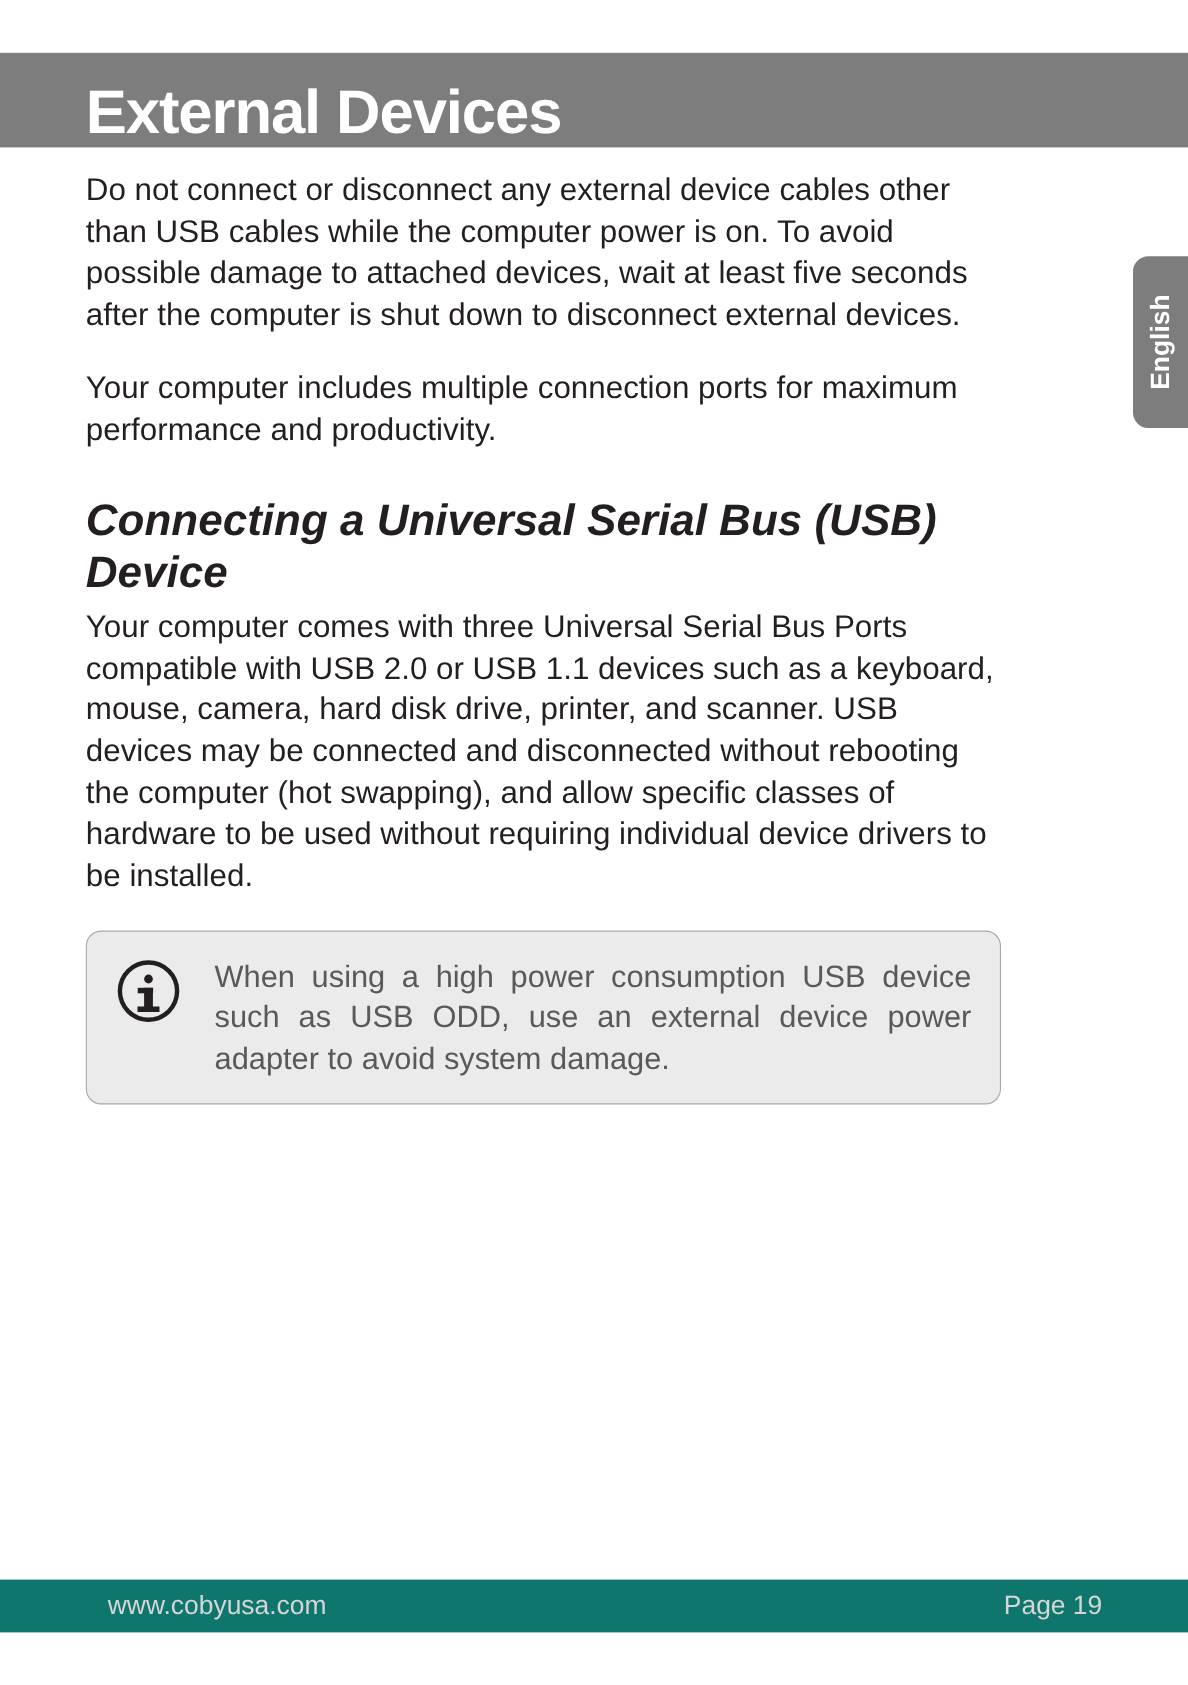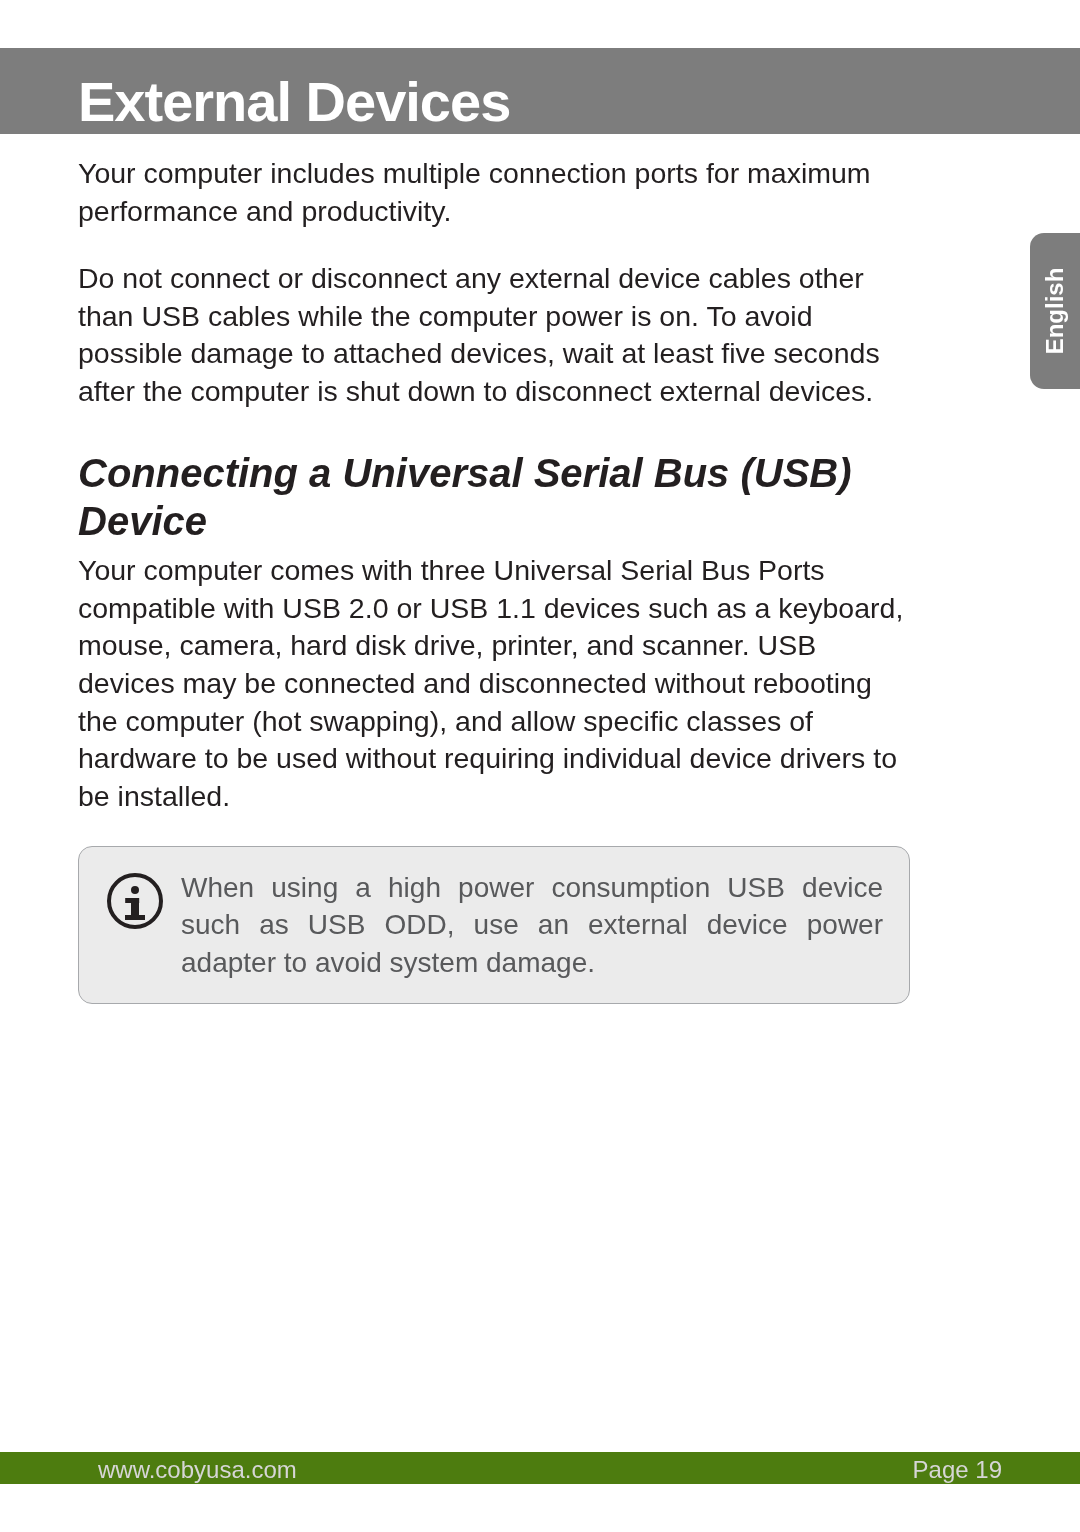--- a/index.html
+++ b/index.html
@@ -68,21 +68,21 @@
     margin-bottom: 6px;
     font-style: italic;
   }
   .info-box {
     border: 1px solid #a7a9ac;
     border-radius: 14px;
     background: #ebebeb;
     padding: 22px 26px 22px 28px;
     margin: 22px 0 34px 0;
     display: flex;
-    gap: 18px;
+    gap: 32px;
   }
   .info-icon-wrap {
     flex: 0 0 56px;
     display: flex;
     align-items: flex-start;
     padding-top: 4px;
   }
   .info-icon {
     width: 56px;
     height: 56px;
@@ -126,47 +126,47 @@
     line-height: 1.34;
     color: #58595b;
     text-align: justify;
     font-family: Arial, sans-serif;
   }
   .footer-bar {
     position: absolute;
     left: 0;
     bottom: 48px;
     width: 100%;
-    height: 32px;
-    background: #4d7c0f;
+    height: 48px;
+    background: #0f766e;
     display: flex;
-    align-items: flex-end;
+    align-items: center;
     justify-content: space-between;
     padding: 0 78px 0 98px;
     color: #d6d6d6;
     font-size: 24px;
   }
   .arrow { font-family: Arial, sans-serif; }
 </style>
 </head>
 <body>
 
 <div class="page-title-bar">
   <h1>External Devices</h1>
 </div>
 
 <div class="lang-tab">
   <span>English</span>
 </div>
 
 <div class="content">
 
+  <p class="para">Do not connect or disconnect any external device cables other than USB cables while the computer power is on. To avoid possible damage to attached devices, wait at least five seconds after the computer is shut down to disconnect external devices.</p>
+
   <p class="para">Your computer includes multiple connection ports for maximum performance and productivity.</p>
-
-  <p class="para">Do not connect or disconnect any external device cables other than USB cables while the computer power is on. To avoid possible damage to attached devices, wait at least five seconds after the computer is shut down to disconnect external devices.</p>
 
   <h2>Connecting a Universal Serial Bus (USB) Device</h2>
 
   <p class="para">Your computer comes with three Universal Serial Bus Ports compatible with USB 2.0 or USB 1.1 devices such as a keyboard, mouse, camera, hard disk drive, printer, and scanner. USB devices may be connected and disconnected without rebooting the computer (hot swapping), and allow specific classes of hardware to be used without requiring individual device drivers to be installed.</p>
 
   <div class="info-box">
     <div class="info-icon-wrap">
       <div class="info-icon">
         <span class="serif-top"></span>
         <span class="serif-bot"></span>

